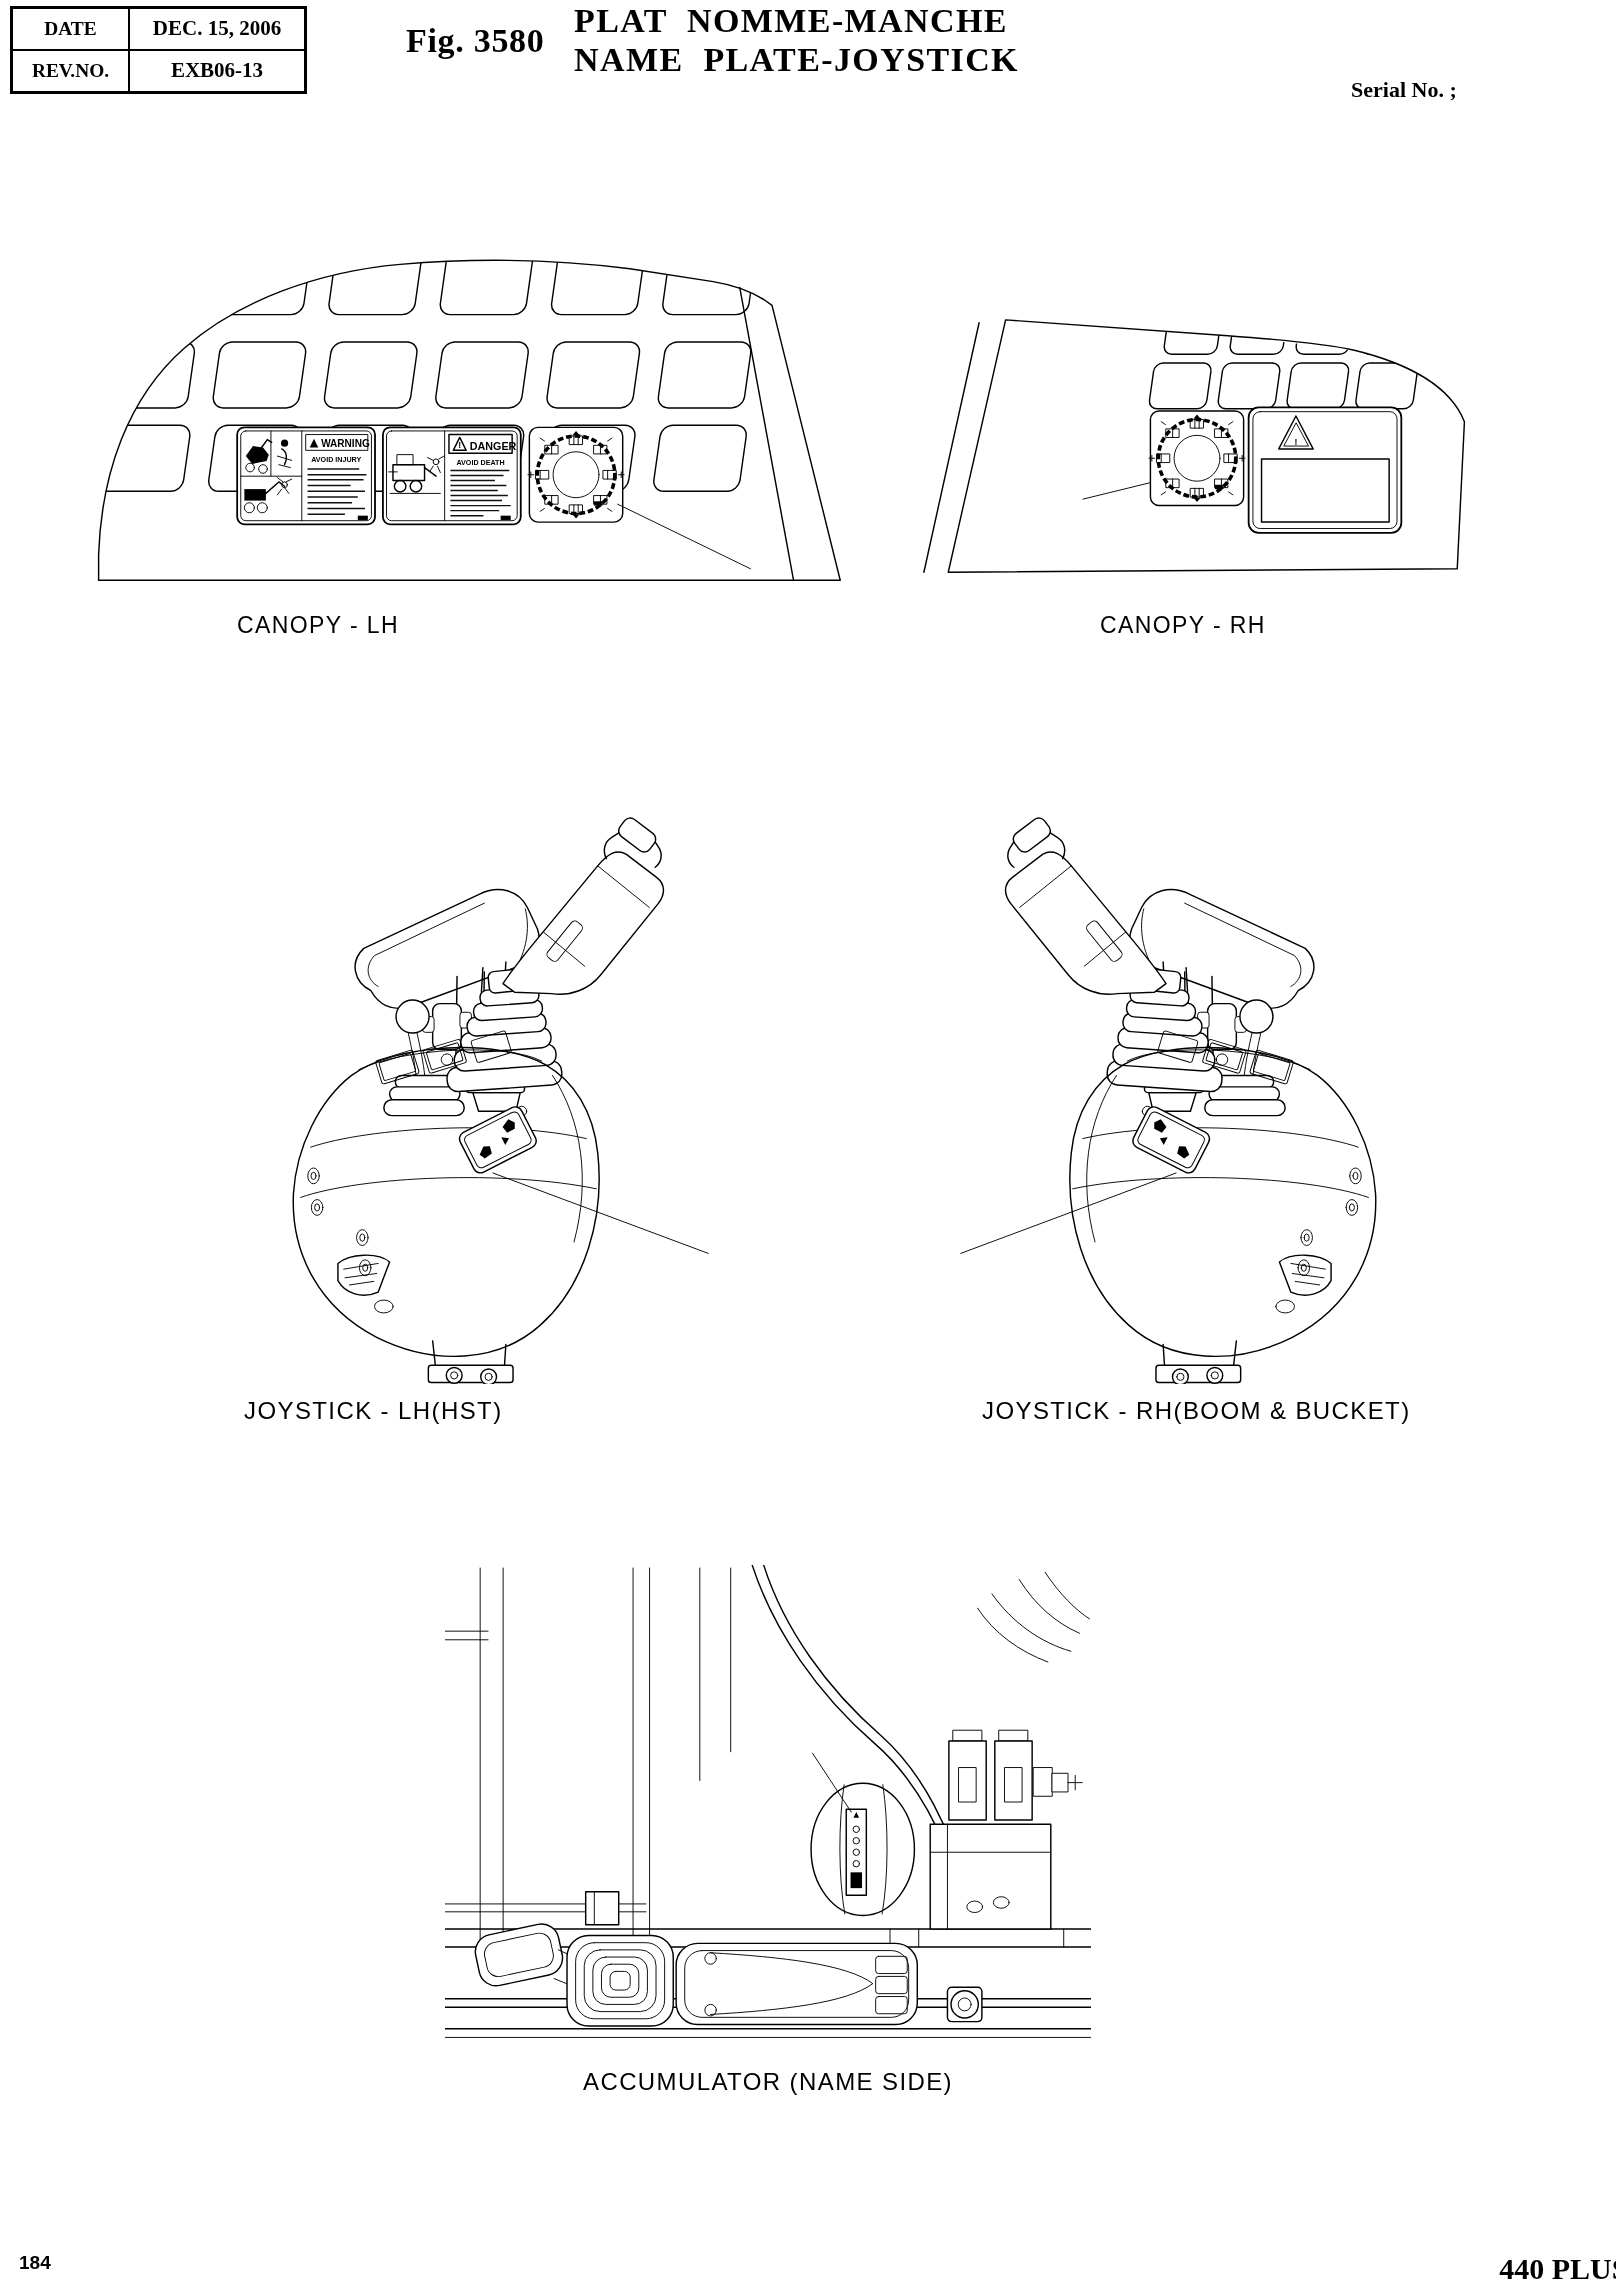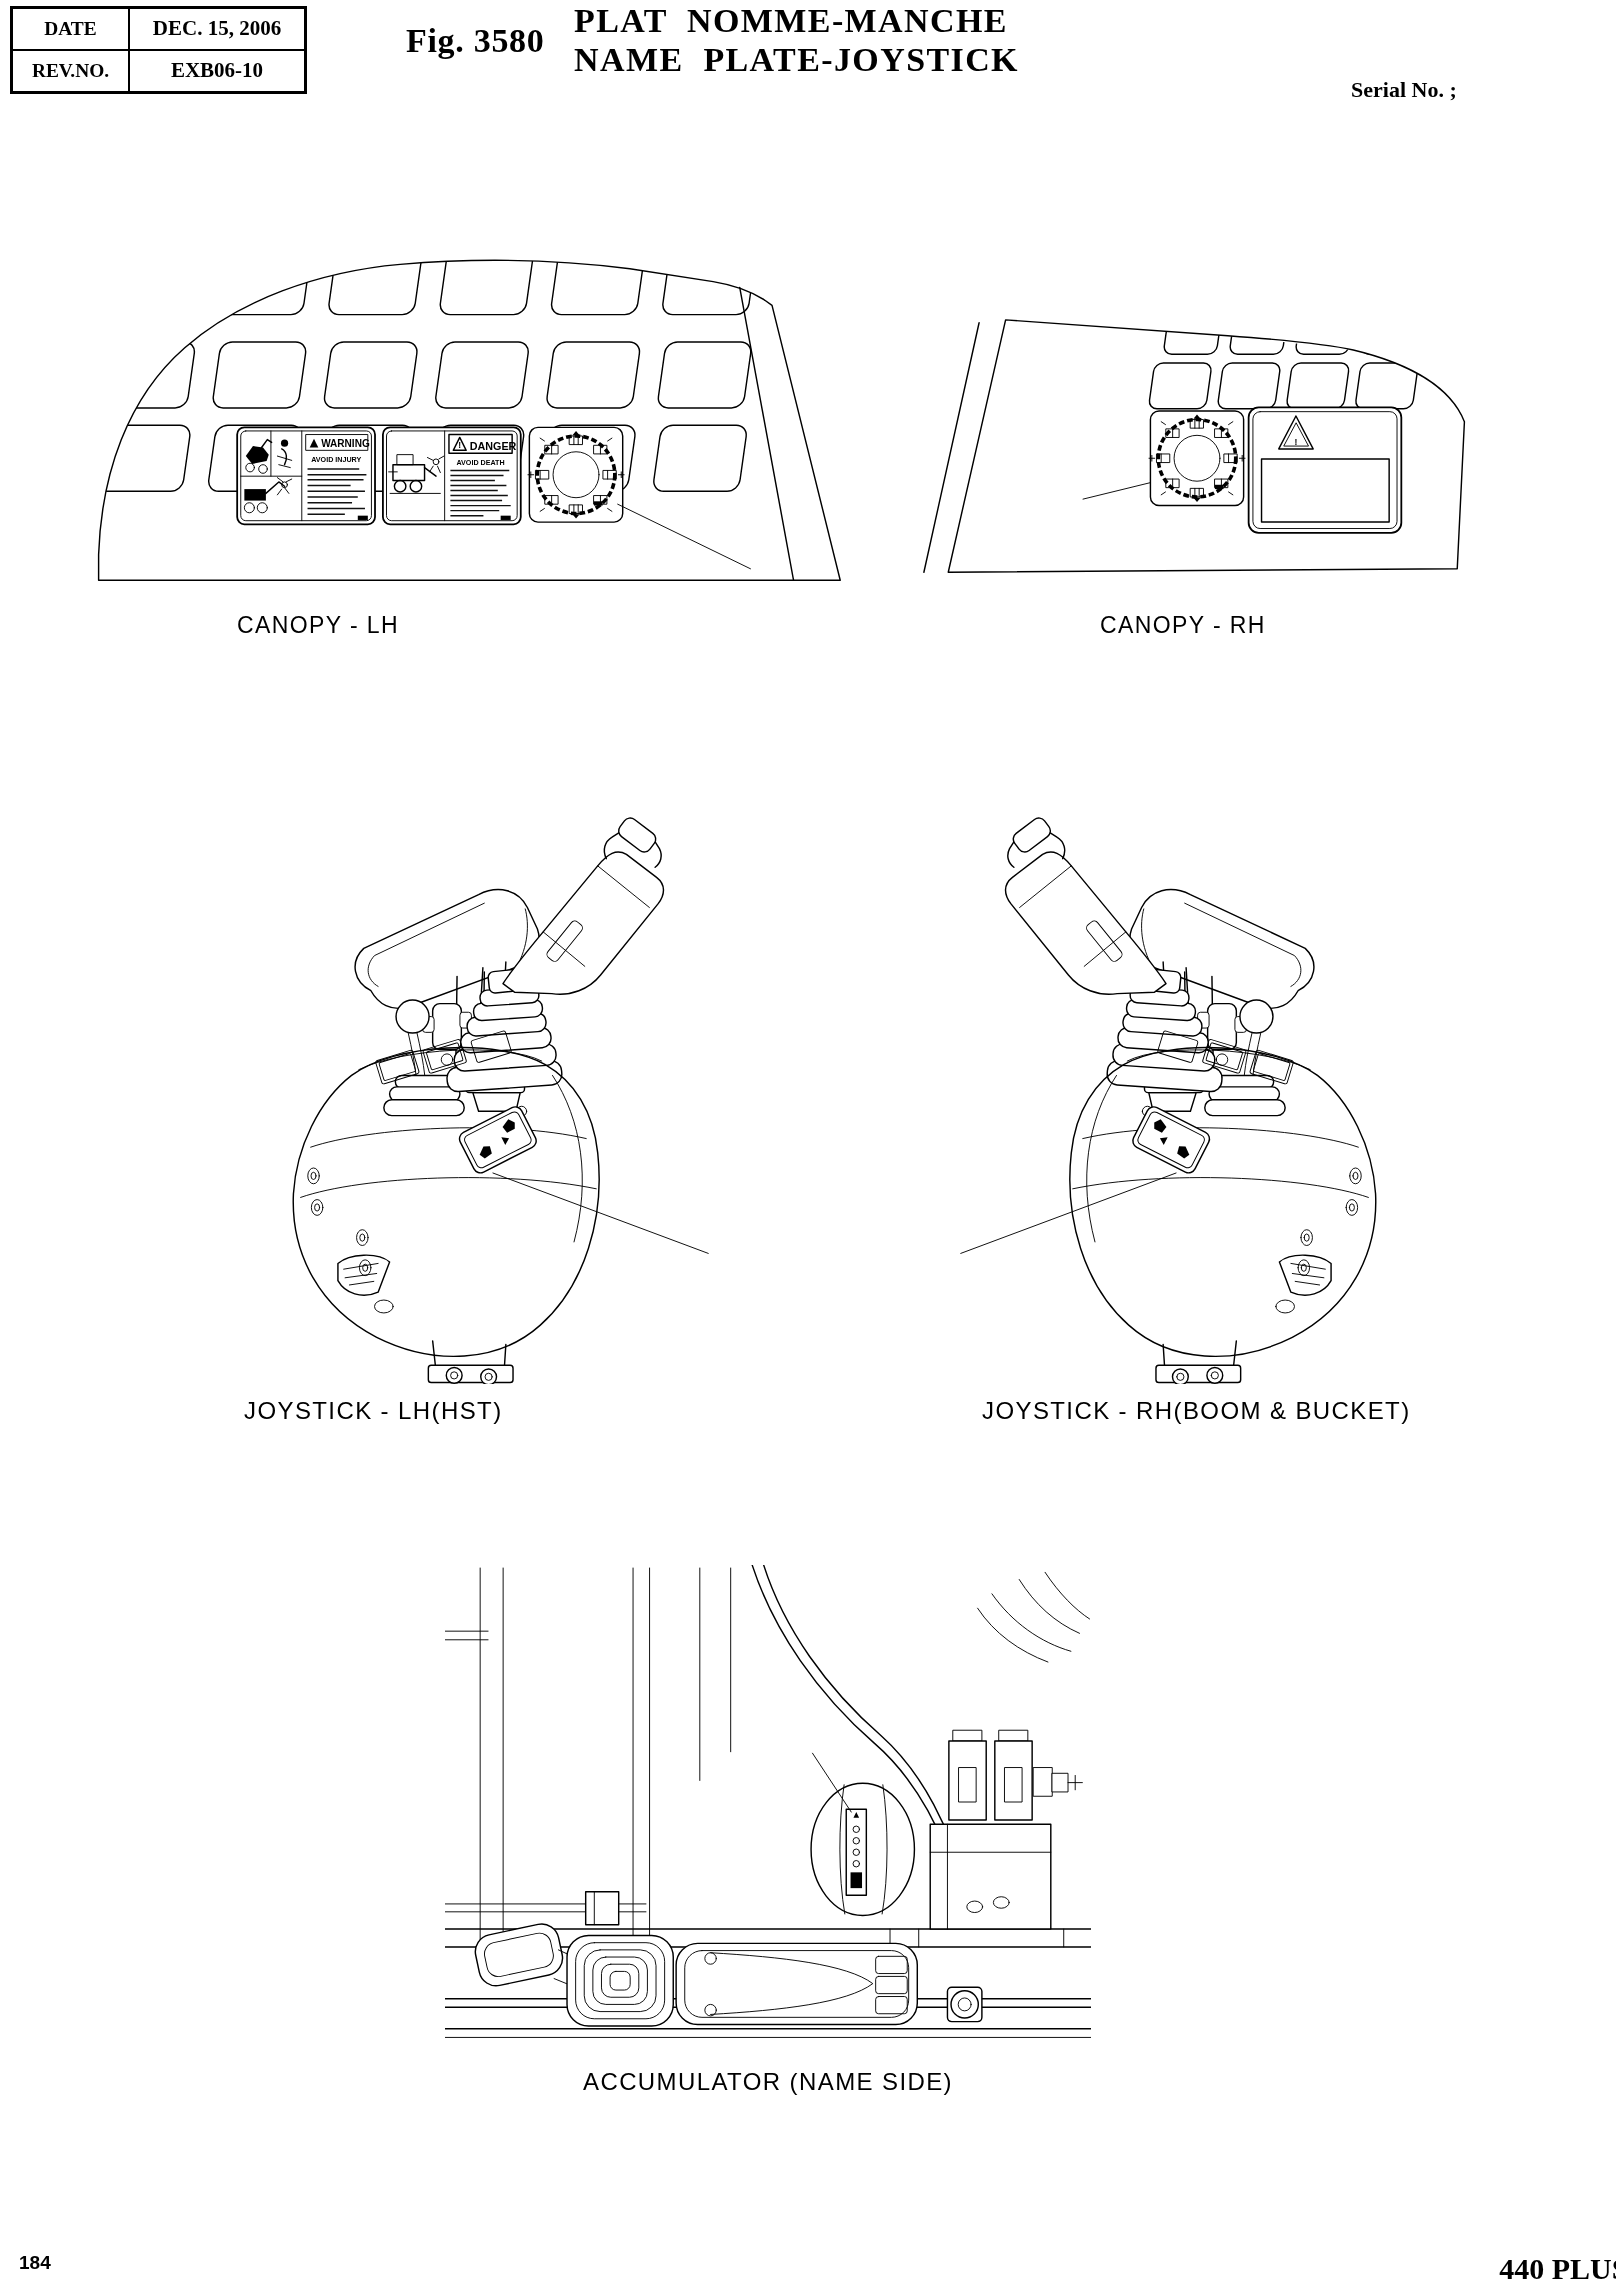--- a/index.html
+++ b/index.html
@@ -182,21 +182,21 @@
   </svg>
 
   <table class="hdr-table">
     <tbody>
         <tr>
       <td class="c1">DATE</td>
       <td class="c2">DEC. 15, 2006</td>
     </tr>
     <tr>
       <td class="c1">REV.NO.</td>
-      <td class="c2">EXB06-10</td>
+      <td class="c2">EXB06-13</td>
     </tr>
   </tbody>
     </table>
 
   <div class="fig-no">Fig. 3580</div>
   <div class="title-block">
     <div class="title-line">PLAT NOMME-MANCHE</div>
     <div class="title-line">NAME PLATE-JOYSTICK</div>
   </div>
   <div class="serial">Serial No. ;</div>

